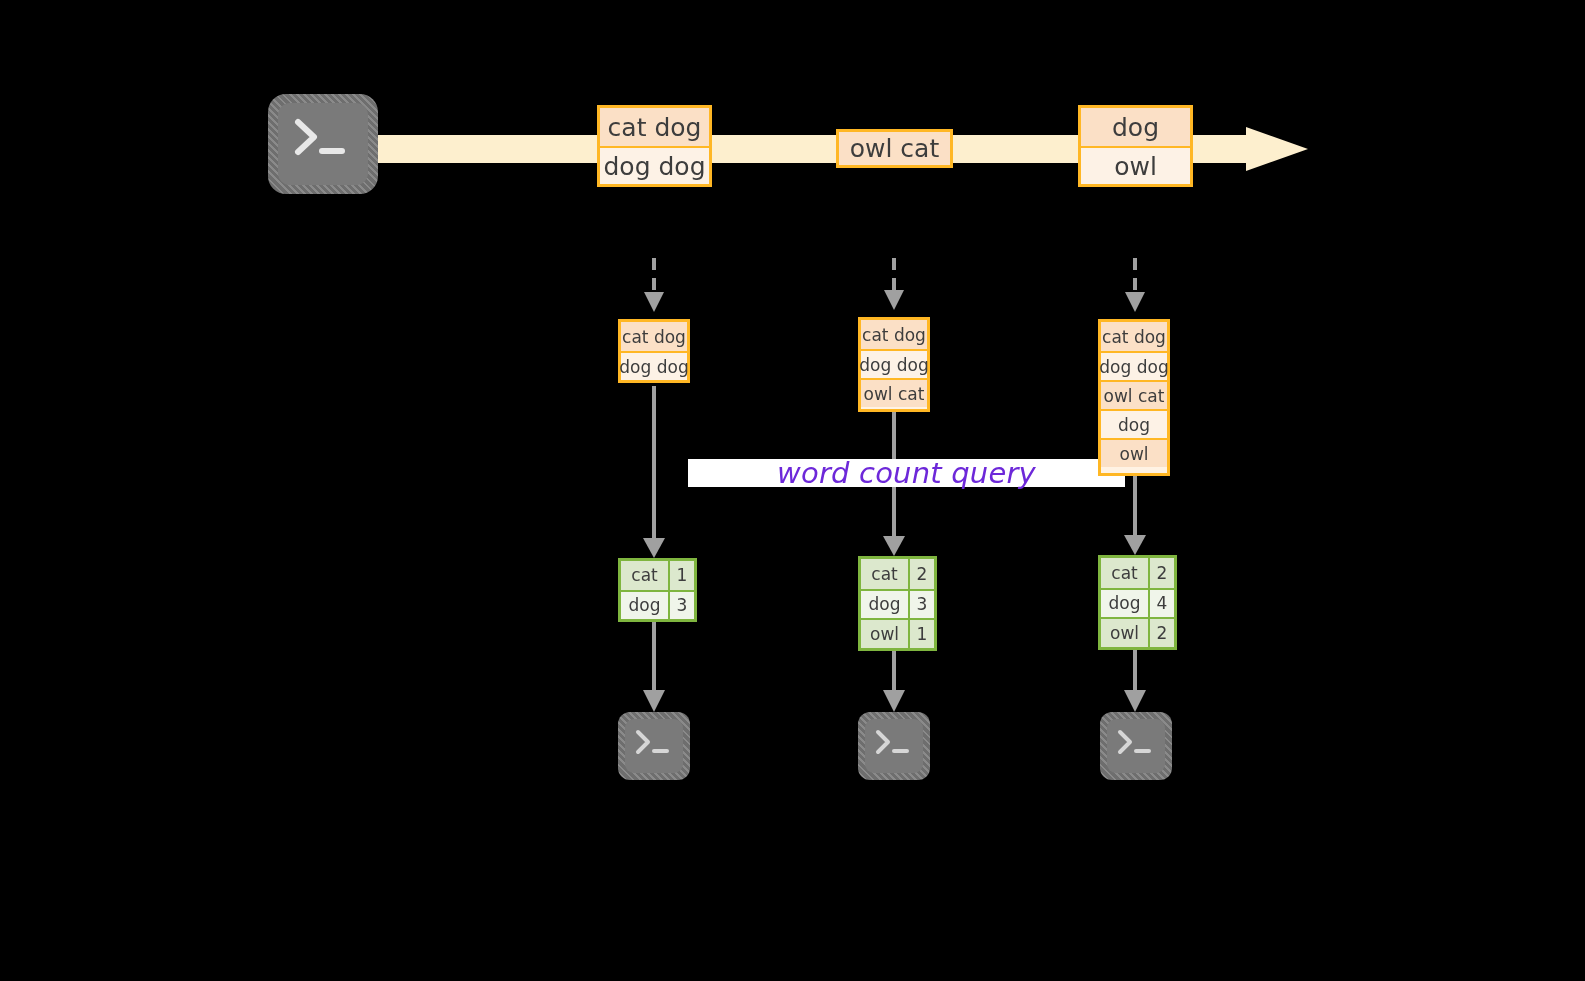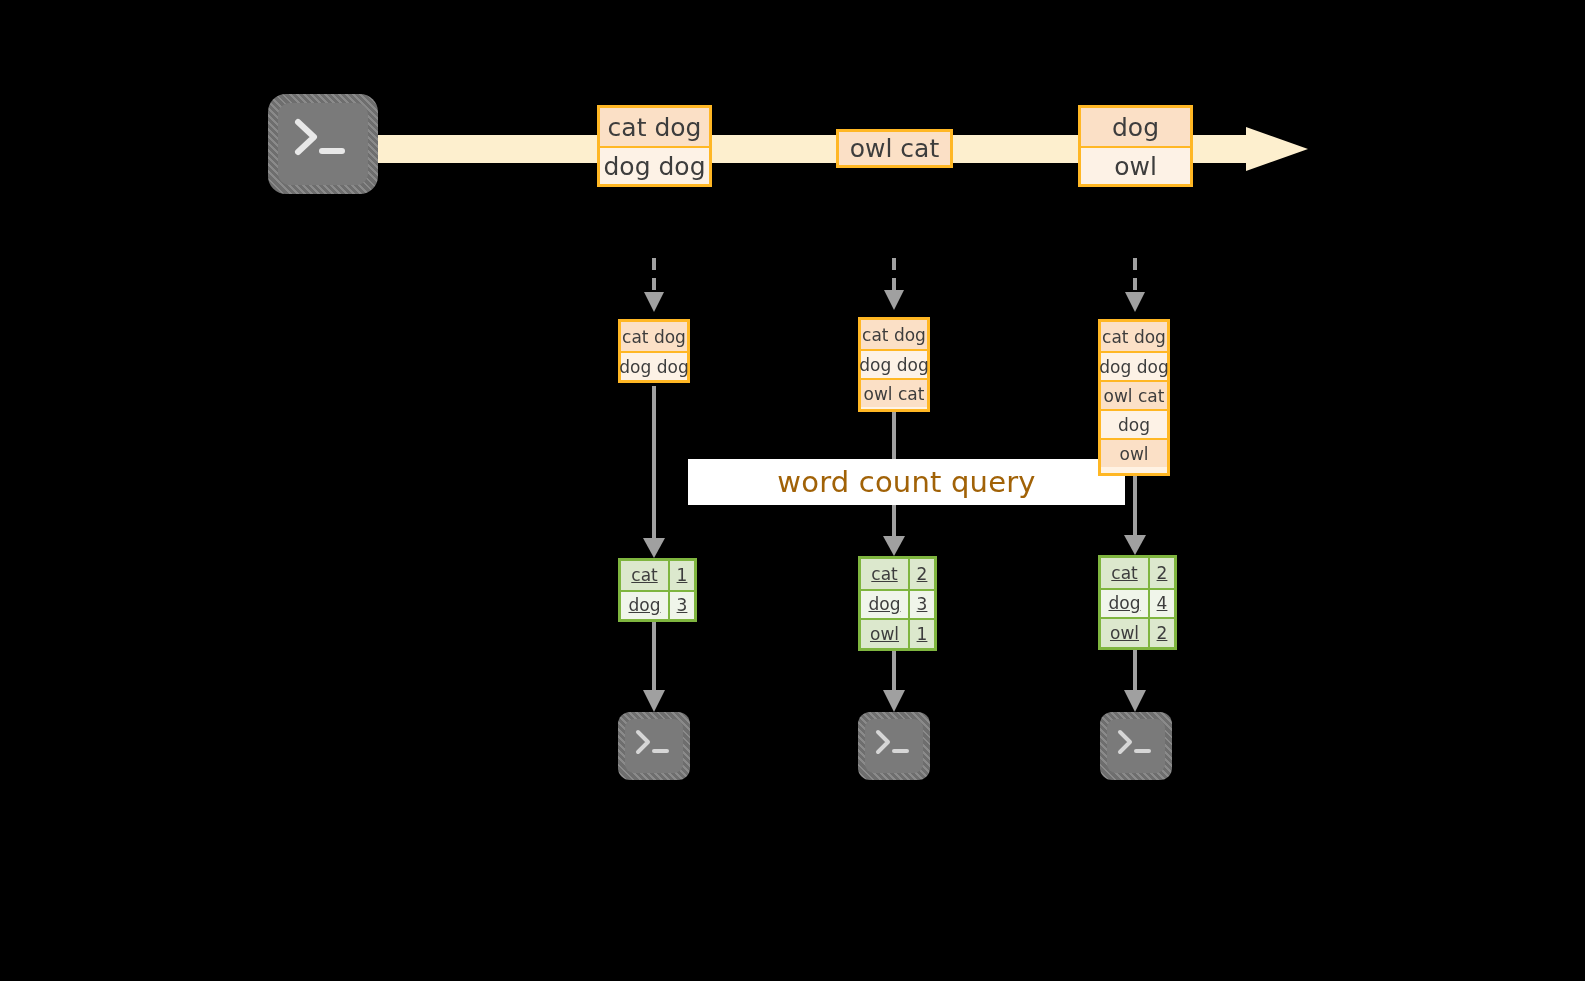--- a/index.html
+++ b/index.html
@@ -92,40 +92,40 @@
   .res-row.dark .res-cell { background: #DCE8CD; }
   .res-row.light .res-cell { background: #F0F5EA; }
   .res-cell {
     box-sizing: border-box;
     display: flex;
     align-items: center;
     justify-content: center;
     font-size: 17px;
     color: #3d3d3d;
     white-space: nowrap;
-    text-decoration: underline;
   }
   .res-cell.word { width: 47px; }
   .res-cell.count { width: 26px; border-left: 2px solid #7FB53F; }
 
   
   .banner {
     position: absolute;
     left: 688px;
     top: 459px;
     width: 437px;
-    height: 46px;
+    height: 28px;
     background: #ffffff;
     display: flex;
     align-items: center;
     justify-content: center;
     font-size: 29px;
-    color: #a16207;
+    color: #6d28d9;
     letter-spacing: 0.2px;
     z-index: 5;
+    font-style: italic;
   }
 
   
   .connectors {
     position: absolute;
     left: 0; top: 0;
     width: 1585px; height: 981px;
     pointer-events: none;
   }
   .above-boxes { z-index: 7; }

